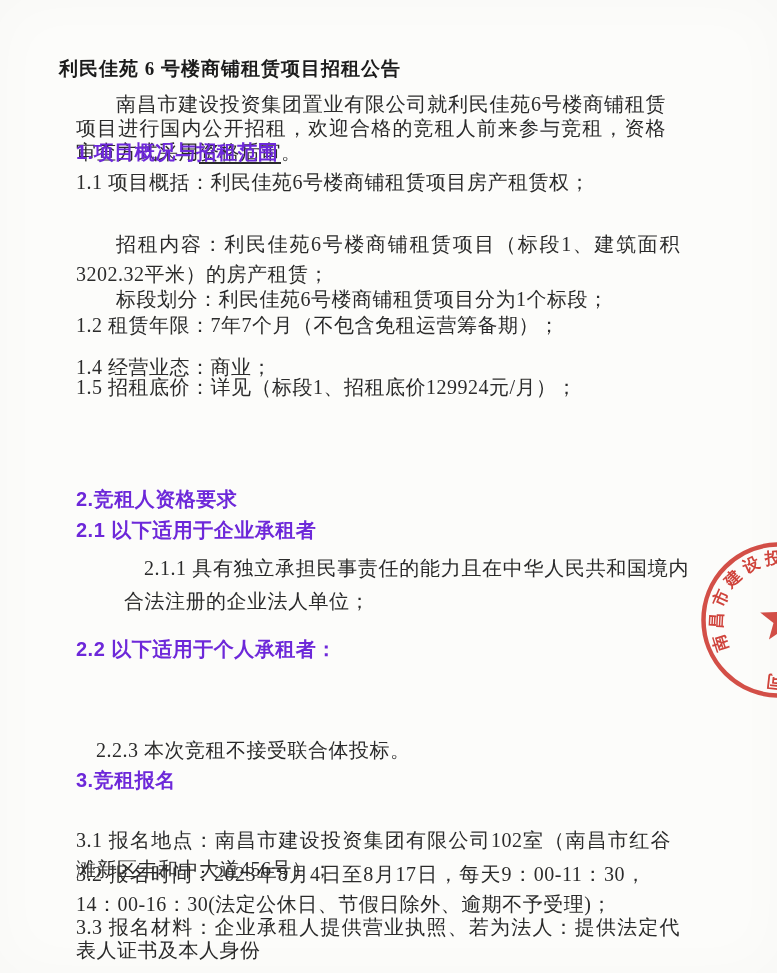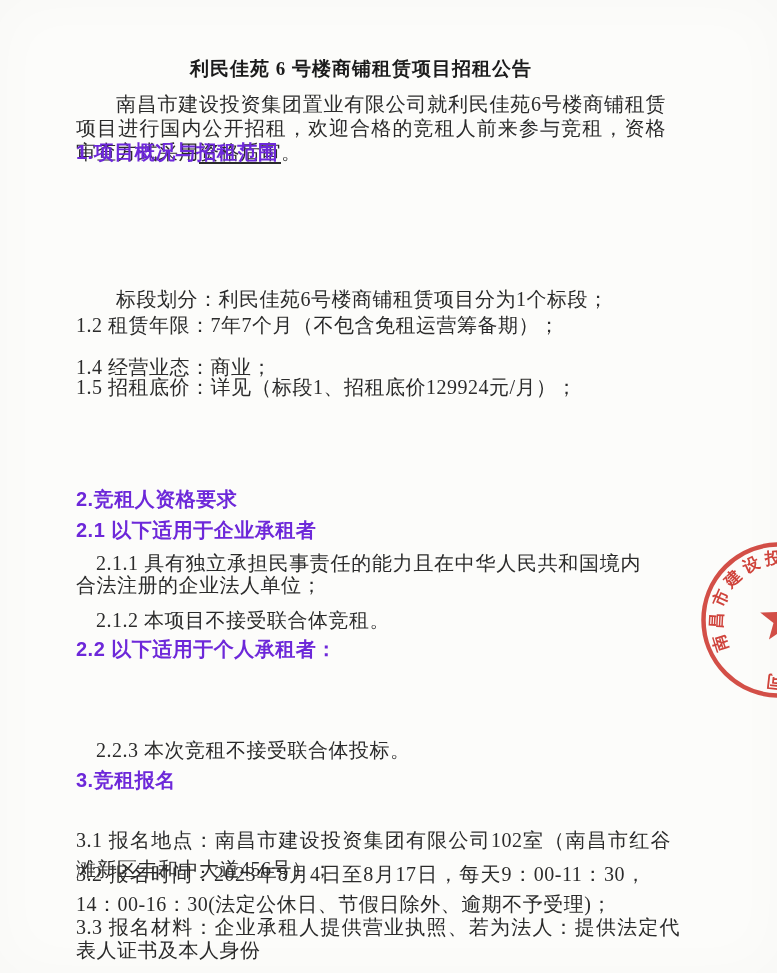--- a/index.html
+++ b/index.html
@@ -24,36 +24,35 @@
     text-align:justify;
     text-justify:inter-ideograph;
   }
   .title{
     position:absolute;
     left:59px;top:56px;
     width:604px;
     font-size:19px;
     font-weight:700;
     letter-spacing:1px;
-    text-align:center;
     color:#1b1b1b;
     margin:0;
     font-family:"Liberation Serif","DejaVu Serif",serif;
   }
   .h{
     font-family:"Liberation Sans","DejaVu Sans",sans-serif;
     font-weight:700;
     color:#6d28d9;
     letter-spacing:0.5px;
   }
   .indent1{text-indent:1em;}
   .indent2{text-indent:2em;}
   .lh23{line-height:23px;}
   .lh24{line-height:24px;}
-  .lh27{line-height:22px;}
+  .lh27{line-height:33px;margin-left:48px;}
   .lh29{line-height:29px;}
   .lh30{line-height:30px;}
   .w565{width:565px;}
   .w570{width:570px;}
   .w590{width:590px;}
   .w592{width:592px;}
   .w594{width:594px;}
   .w595{width:595px;margin-top:27px;}
   .u{text-decoration:underline;text-underline-offset:3px;}
   .seal{
@@ -73,40 +72,41 @@
 <body>
 
 <div class="page">
 
   <h1 class="title">利民佳苑 6 号楼商铺租赁项目招租公告</h1>
 
   <p class="para indent2 lh24 w590" style="top:92px"><span>南昌市建设投资集团置业有限公司就利民佳苑6号楼商铺租赁项目进行国内公开招租，欢迎合格的竞租人前来参与竞租，资格审查方式采用</span><span class="u">资格后审</span><span>。</span></p>
 
   <p class="para h" style="top:141px">1.项目概况与招租范围</p>
 
+  <p class="para" style="top:171px">1.1 项目概括：利民佳苑6号楼商铺租赁项目房产租赁权；</p>
 
 
+  <p class="para indent2 lh30" style="top:229px">招租内容：利民佳苑6号楼商铺租赁项目（标段1、建筑面积3202.32平米）的房产租赁；</p>
 
   <p class="para indent2" style="top:288px">标段划分：利民佳苑6号楼商铺租赁项目分为1个标段；</p>
 
   <p class="para" style="top:314px">1.2 租赁年限：7年7个月（不包含免租运营筹备期）；</p>
 
 
   <p class="para" style="top:356px">1.4 经营业态：商业；</p>
 
   <p class="para" style="top:376px">1.5 招租底价：详见（标段1、招租底价129924元/月）；</p>
 
 
   <p class="para h" style="top:488px">2.竞租人资格要求</p>
 
   <p class="para h" style="top:519px">2.1 以下适用于企业承租者</p>
 
   <p class="para indent1 lh27 w565" style="top:552px">2.1.1 具有独立承担民事责任的能力且在中华人民共和国境内合法注册的企业法人单位；</p>
 
-  <p class="para indent1" style="top:609px">2.1.2 本项目不接受联合体竞租。</p>
 
   <p class="para h" style="top:638px">2.2 以下适用于个人承租者：</p>
 
 
 
   <p class="para indent1" style="top:739px">2.2.3 本次竞租不接受联合体投标。</p>
 
   <p class="para h" style="top:769px">3.竞租报名</p>
 
   <p class="para lh29 w595" style="top:799px">3.1 报名地点：南昌市建设投资集团有限公司102室（南昌市红谷滩新区丰和中大道456号）；</p>

